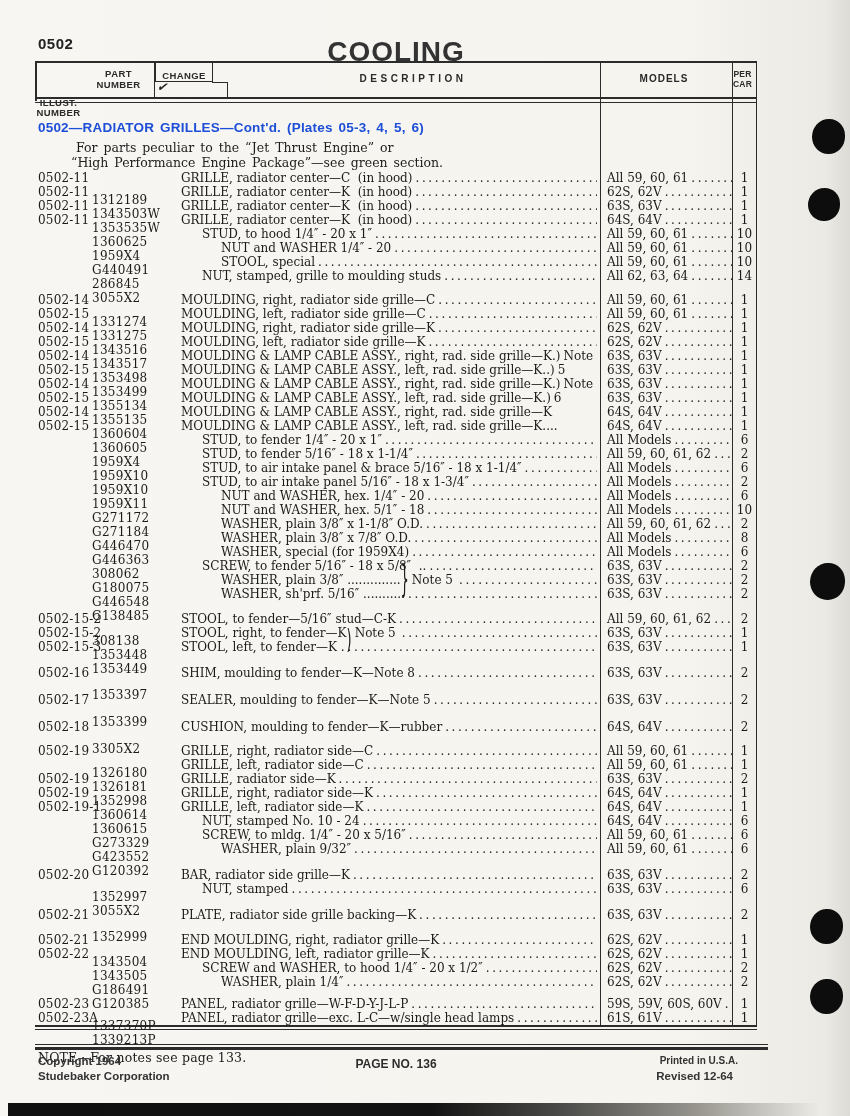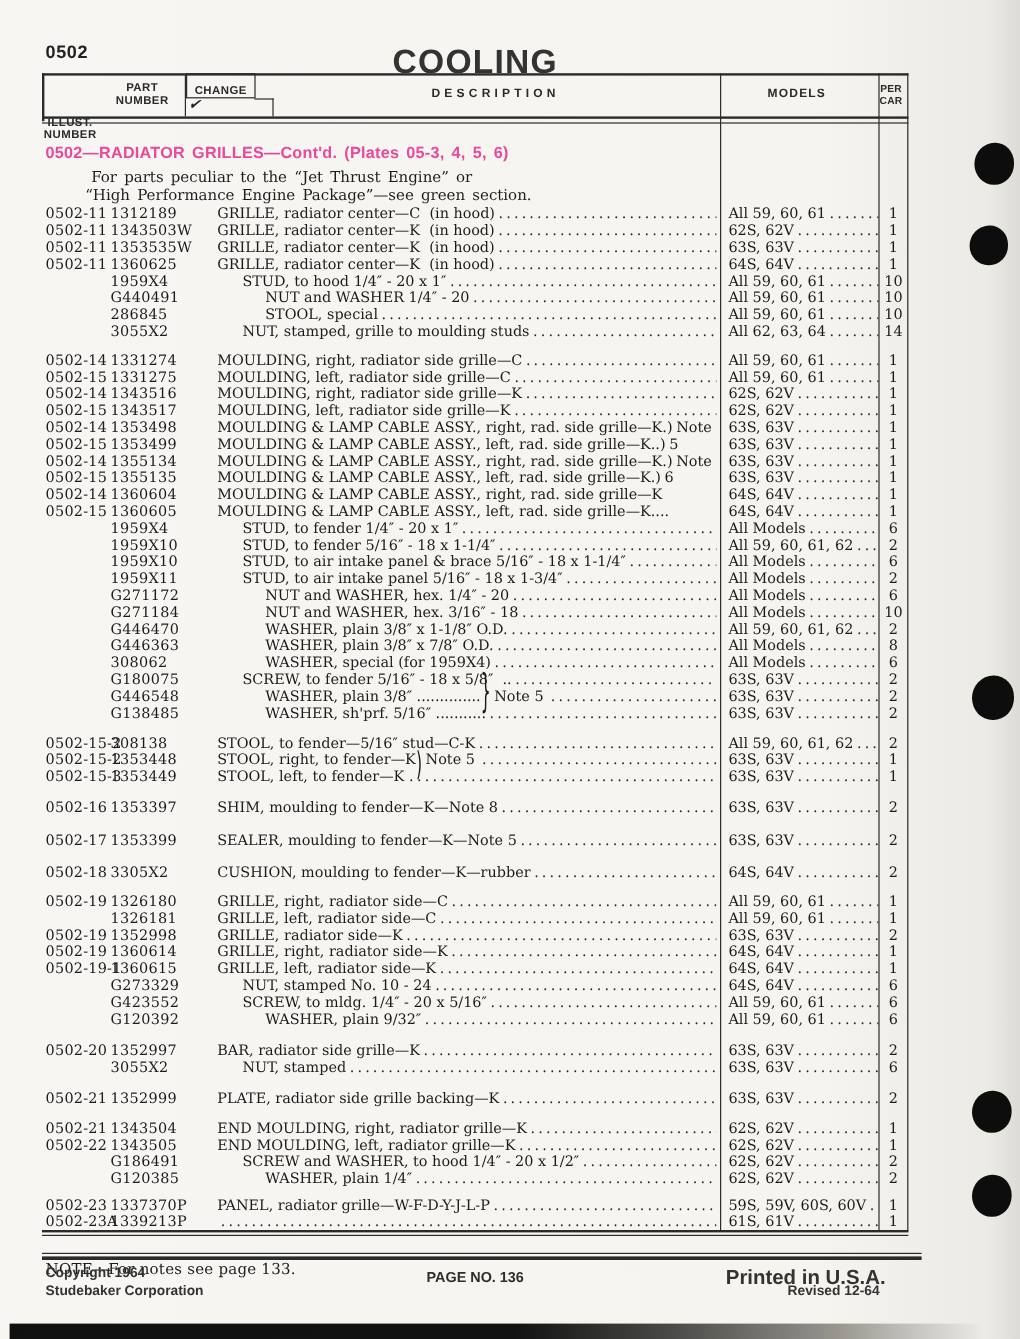--- a/index.html
+++ b/index.html
@@ -62,47 +62,47 @@
   .step-h { position:absolute; left:57px; top:19.5px; width:16px; height:1.5px; background:#2b2b2b; }
   .step-v { position:absolute; left:71.5px; top:19.5px; width:1.5px; height:15.5px; background:#2b2b2b; }
   .th-desc   { width:370px; letter-spacing:3.5px; font-size:10px; }
   .th-models { width:132px; font-size:10px; letter-spacing:1px; }
   .th-per    { width:25px; font-size:8.5px; line-height:9.5px; letter-spacing:0.2px; }
 
   
   .section-heading {
     position:absolute; left:38px; top:120px;
     font-family:"Liberation Sans",sans-serif; font-weight:bold;
-    font-size:13.5px; color:#ec4899; letter-spacing:0.2px; word-spacing:2px;
+    font-size:13.5px; color:#1d4ed8; letter-spacing:0.2px; word-spacing:2px;
   }
   .section-sub1 { position:absolute; left:76px; top:140px; font-size:12.5px; color:#1d1d1d; word-spacing:2px; }
   .section-sub2 { position:absolute; left:71px; top:155px; font-size:12.5px; color:#1d1d1d; word-spacing:2px; }
 
   
   .tbody { position:absolute; left:35px; top:171px; width:722px; }
   .row { display:flex; font-size:12px; line-height:14px; height:14px; }
   .c-illust { width:57px; padding-left:3px; letter-spacing:0.2px; white-space:nowrap; }
-  .c-part   { width:89px; letter-spacing:0.3px; white-space:nowrap; }
+  .c-part   { width:89px; letter-spacing:0.3px; white-space:nowrap;margin-top:22px; }
   .c-desc   { flex:1; display:flex; min-width:0; padding-right:3px; }
   .d-text   { white-space:pre; }
   .d-note   { white-space:nowrap; padding:0 3px; }
   .dots     { flex:1; overflow:hidden; white-space:nowrap; letter-spacing:2.6px; padding:0 3px; color:#262626; }
   .c-models { width:132px; display:flex; min-width:0; padding-left:7px; }
   .m-text   { white-space:nowrap; }
   .c-per    { width:25px; text-align:center; }
   .brace { display:inline-block; font-family:"DejaVu Sans",sans-serif; line-height:1; }
   .brace-mid3 { transform:scaleY(2.9); font-size:13px; }
   .brace-down2 { transform:scaleY(2.1) translateY(3px); font-size:13px; }
 
   
   .note-line { position:absolute; left:38px; top:1050px; font-size:12.5px; letter-spacing:0.2px; }
   .footer-copy1 { position:absolute; left:38px; top:1055px; font-family:"Liberation Sans",sans-serif; font-weight:bold; font-size:11.5px; color:#333; }
   .footer-copy2 { position:absolute; left:38px; top:1070px; font-family:"Liberation Sans",sans-serif; font-weight:bold; font-size:11.5px; color:#333; }
   .footer-page { position:absolute; left:35px; top:1057px; width:722px; text-align:center; font-family:"Liberation Sans",sans-serif; font-weight:bold; font-size:12px; color:#2e2e2e; }
-  .footer-printed { position:absolute; right:112px; top:1055px; font-family:"Liberation Sans",sans-serif; font-weight:bold; font-size:17px; color:#333; }
+  .footer-printed { position:absolute; right:112px; top:1055px; font-family:"Liberation Sans",sans-serif; font-weight:bold; font-size:10px; color:#333; }
   .footer-revised { position:absolute; right:117px; top:1070px; font-family:"Liberation Sans",sans-serif; font-weight:bold; font-size:11.5px; color:#333; }
 
   
   .hole { position:absolute; background:#0d0d0d; border-radius:52% 48% 50% 50%; }
   #hole1 { left:812px; top:119px; width:33px; height:35px; }
   #hole2 { left:808px; top:188px; width:32px; height:33px; }
   #hole3 { left:810px; top:563px; width:35px; height:37px; }
   #hole4 { left:810px; top:909px; width:33px; height:35px; }
   #hole5 { left:810px; top:979px; width:33px; height:35px; }
   .bottom-band {
@@ -506,21 +506,21 @@
       <span class="m-text">All Models</span>
       <span class="dots">........................................................................................................................</span>
     </span>
     <span class="c-per">6</span>
   </div>
 
   <div class="row">
     <span class="c-illust"></span>
     <span class="c-part">G271184</span>
     <span class="c-desc">
-      <span class="d-text" style="padding-left: 40px;">NUT and WASHER, hex. 3/16″ - 18</span>
+      <span class="d-text" style="padding-left: 40px;">NUT and WASHER, hex. 5/1″ - 18</span>
 
       <span class="dots">........................................................................................................................</span>
     </span>
     <span class="c-models">
       <span class="m-text">All Models</span>
       <span class="dots">........................................................................................................................</span>
     </span>
     <span class="c-per">10</span>
   </div>
 
@@ -943,20 +943,21 @@
       <span class="m-text">59S, 59V, 60S, 60V</span>
       <span class="dots">........................................................................................................................</span>
     </span>
     <span class="c-per">1</span>
   </div>
 
   <div class="row">
     <span class="c-illust">0502-23A</span>
     <span class="c-part">1339213P</span>
     <span class="c-desc">
+      <span class="d-text">PANEL, radiator grille—exc. L-C—w/single head lamps</span>
 
       <span class="dots">........................................................................................................................</span>
     </span>
     <span class="c-models">
       <span class="m-text">61S, 61V</span>
       <span class="dots">........................................................................................................................</span>
     </span>
     <span class="c-per">1</span>
   </div>
 </div>

